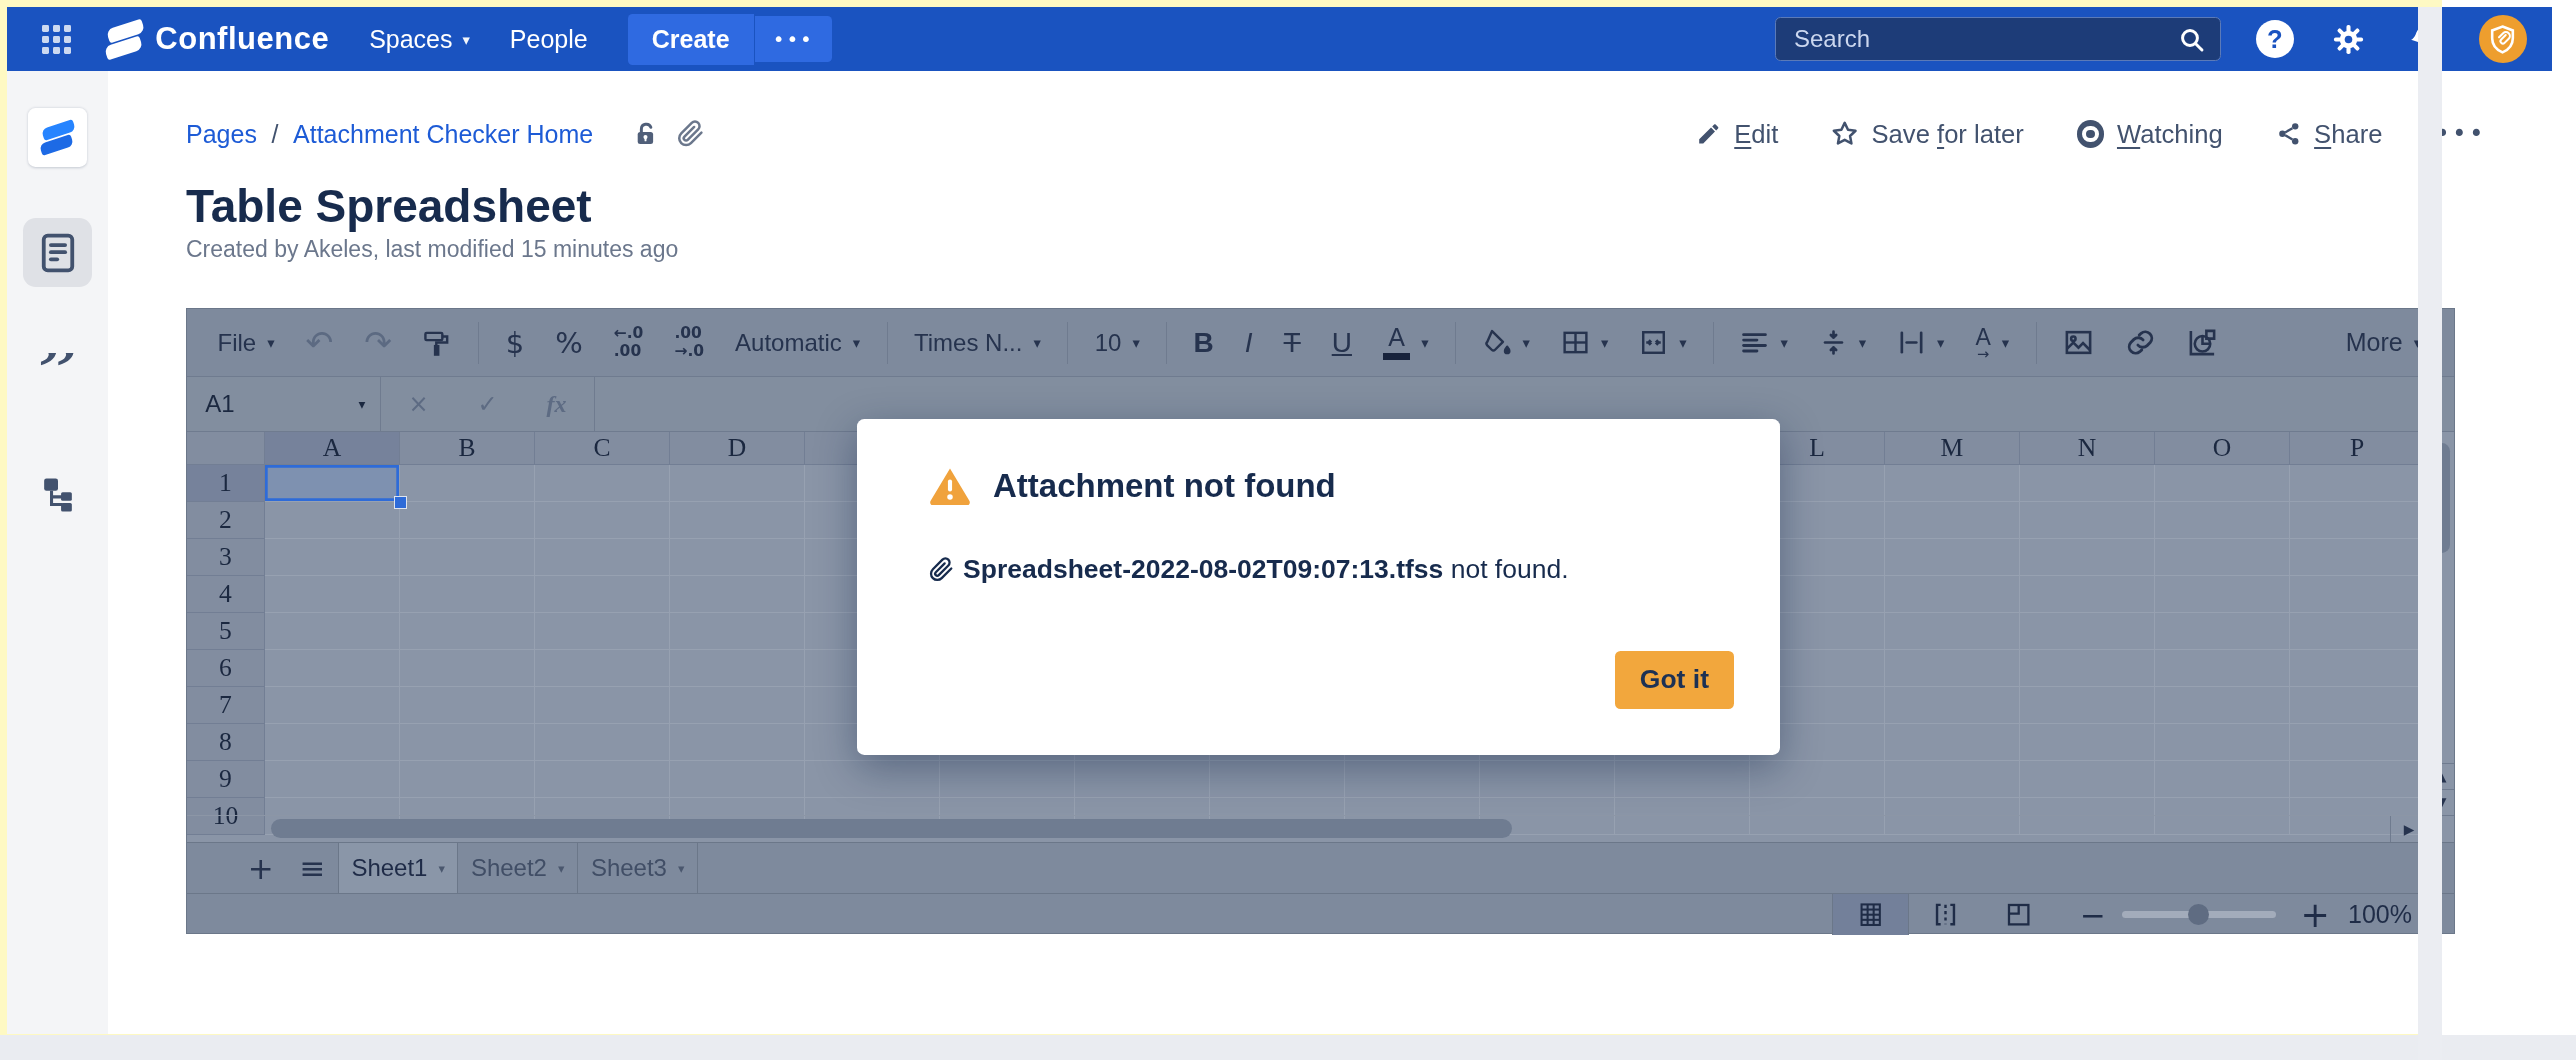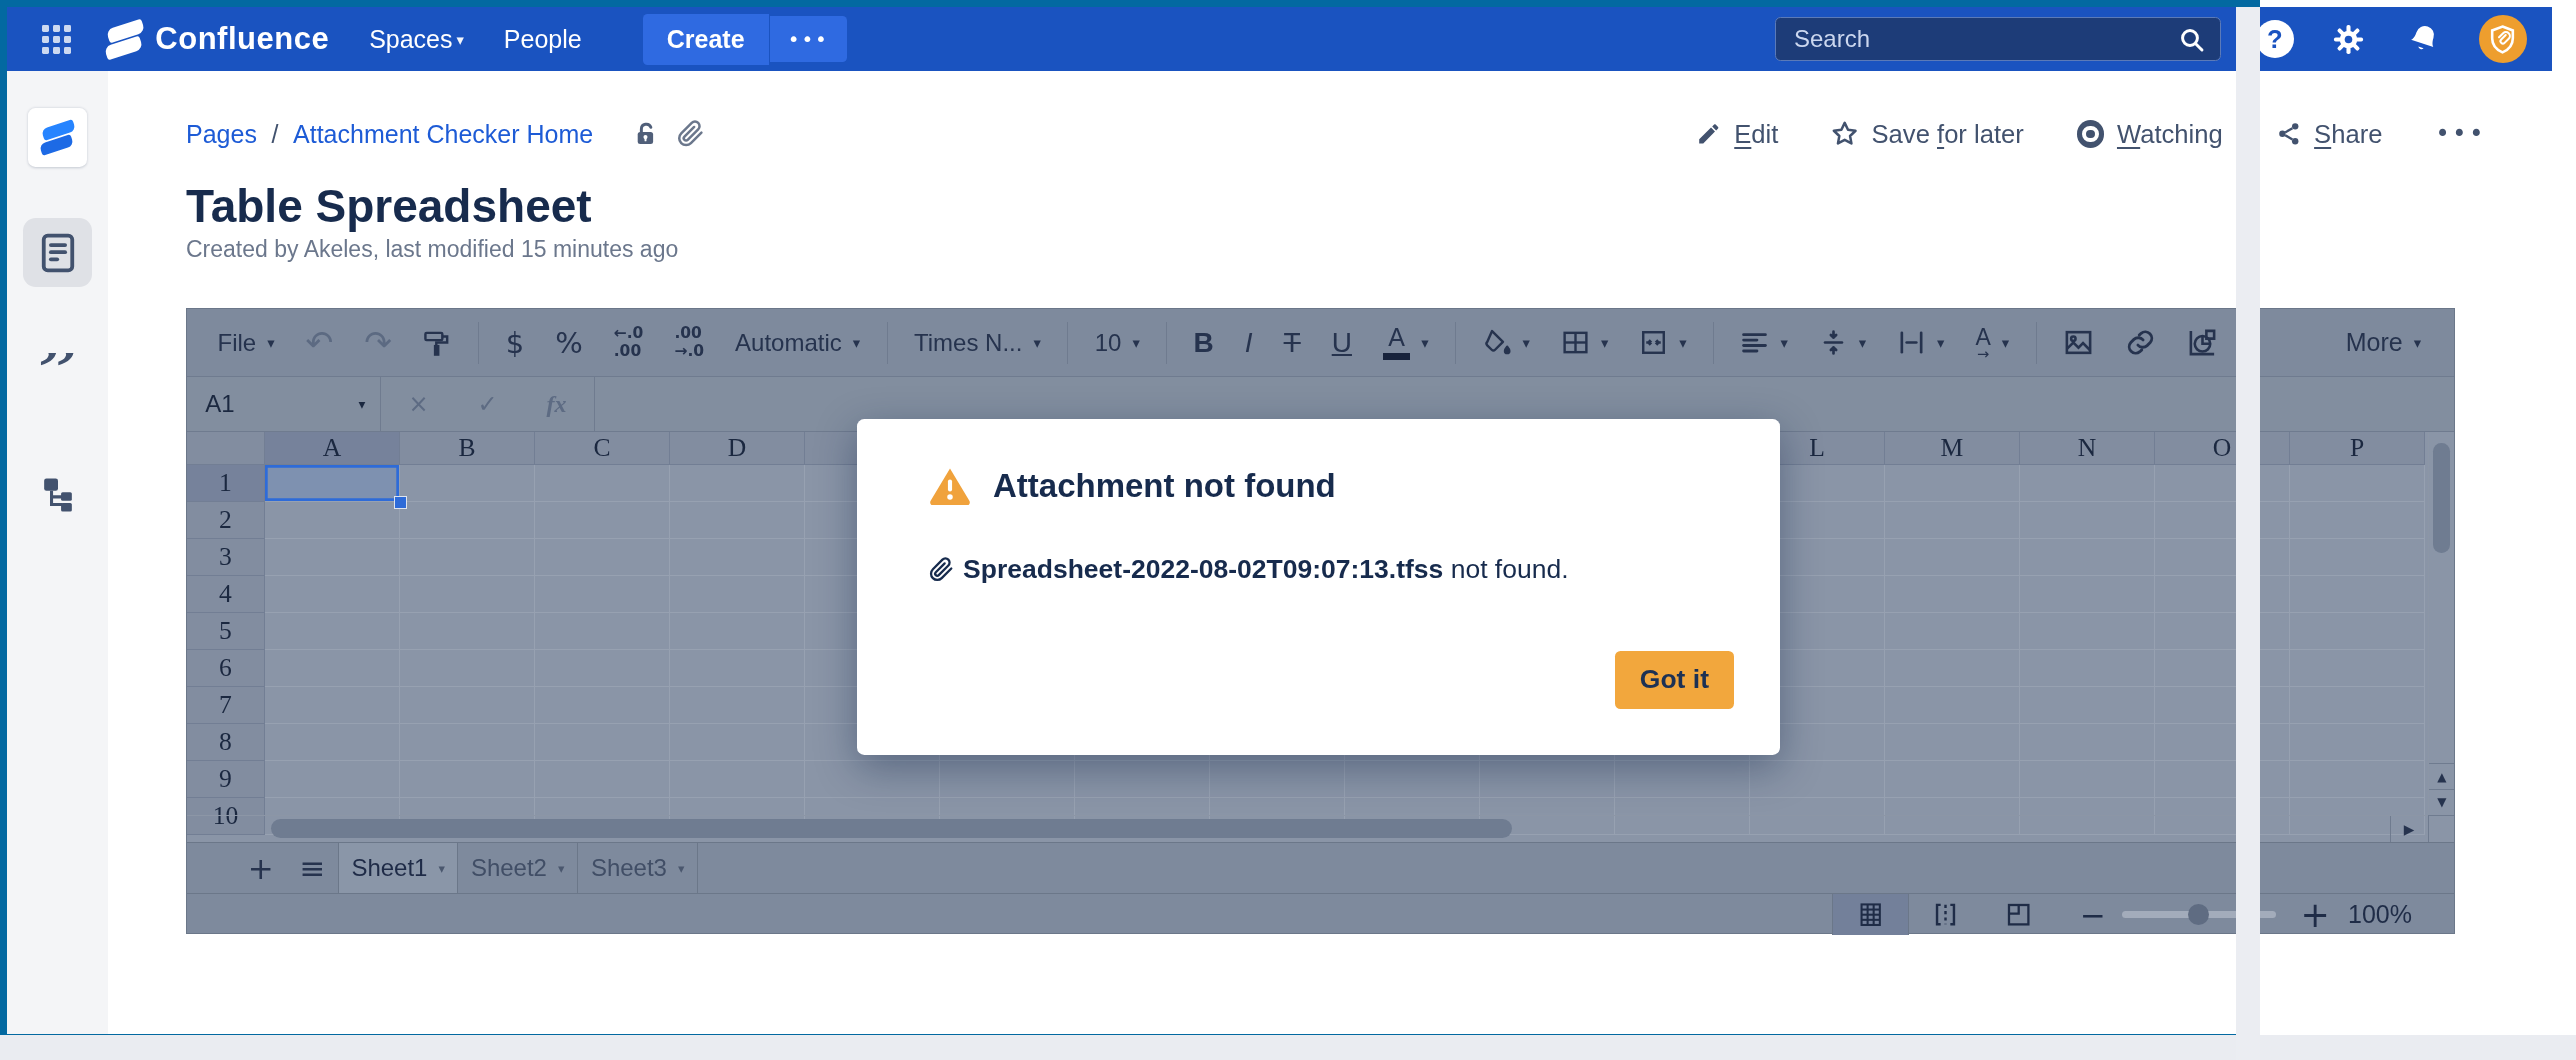--- a/index.html
+++ b/index.html
@@ -1,36 +1,36 @@
 <!DOCTYPE html>
 <html style="font-size:14.6px"><head>
 <meta charset="utf-8">
 <style>
   *{box-sizing:border-box;margin:0;padding:0}
   html,body{width:2576px;height:1060px;overflow:hidden;background:#fff;
     font-family:"Liberation Sans",sans-serif;}
-  #app{position:relative;width:2260px;height:1060px;background:#0369a1}
+  #app{position:relative;width:2442px;height:1060px;background:#fef9c3}
   .glyph{font-family:"DejaVu Sans",sans-serif}
 
   
   .header{position:absolute;left:7.3px;top:7.3px;width:2545px;height:64px;background:#1A53C0;
     display:flex;align-items:center;color:#fff;padding:0 25.6px;z-index:5}
   .appgrid{display:grid;grid-template-columns:repeat(3,7.3px);grid-template-rows:repeat(3,7.3px);
     gap:3.7px;margin:0 9.1px;cursor:pointer}
   .appgrid i{background:rgba(255,255,255,.78);border-radius:1.4px}
   .brand{display:flex;align-items:center;margin-left:24px;cursor:pointer}
   .cmark{position:relative;width:40px;height:40px;margin-right:11px}
   .cmark span{position:absolute;width:37px;height:13.7px;border-radius:7.3px 2.7px 7.3px 2.7px;background:#fff}
   .cmark span:first-child{top:4.6px;left:2.7px;transform:rotate(-18deg)}
   .cmark span:last-child{bottom:4.6px;left:0.9px;transform:rotate(-18deg)}
   .brandname{font-size:31px;font-weight:bold;letter-spacing:0.5px}
   .hnav{display:flex;align-items:center;margin-left:40px;gap:40px;font-size:25px}
-  .hnav .navitem{display:flex;align-items:center;gap:4px;cursor:pointer}
+  .hnav .navitem{display:flex;align-items:center;gap:10px;cursor:pointer}
   .navcaret{font-size:14.6px;opacity:.95}
-  .createbtn{margin-left:61px;background:#2F6AE1;border-radius:4.6px 0 0 4.6px;padding:11px 24px;
+  .createbtn{margin-left:40px;background:#2F6AE1;border-radius:4.6px 0 0 4.6px;padding:11px 24px;
     font-size:25px;font-weight:bold;cursor:pointer}
   .dotsbtn{background:#2F6AE1;border-left:1.8px solid #1A53C0;border-radius:0 4.6px 4.6px 0;
     padding:11px 18.3px;font-size:20px;letter-spacing:1.8px;cursor:pointer}
   .hright{margin-left:auto;display:flex;align-items:center;gap:35px}
   .searchbox{width:446px;height:44px;background:#1D3C78;border:1.8px solid #5B7AB8;border-radius:5.5px;
     display:flex;align-items:center;padding:0 14.6px 0 18.3px}
   .searchbox input{flex:1;background:transparent;border:none;outline:none;color:#fff;
     font-size:24px;font-family:"Liberation Sans",sans-serif}
   .searchbox input::placeholder{color:#CBD7EF;opacity:1}
   .hicon{width:40px;height:40px;display:flex;align-items:center;justify-content:center;cursor:pointer}

